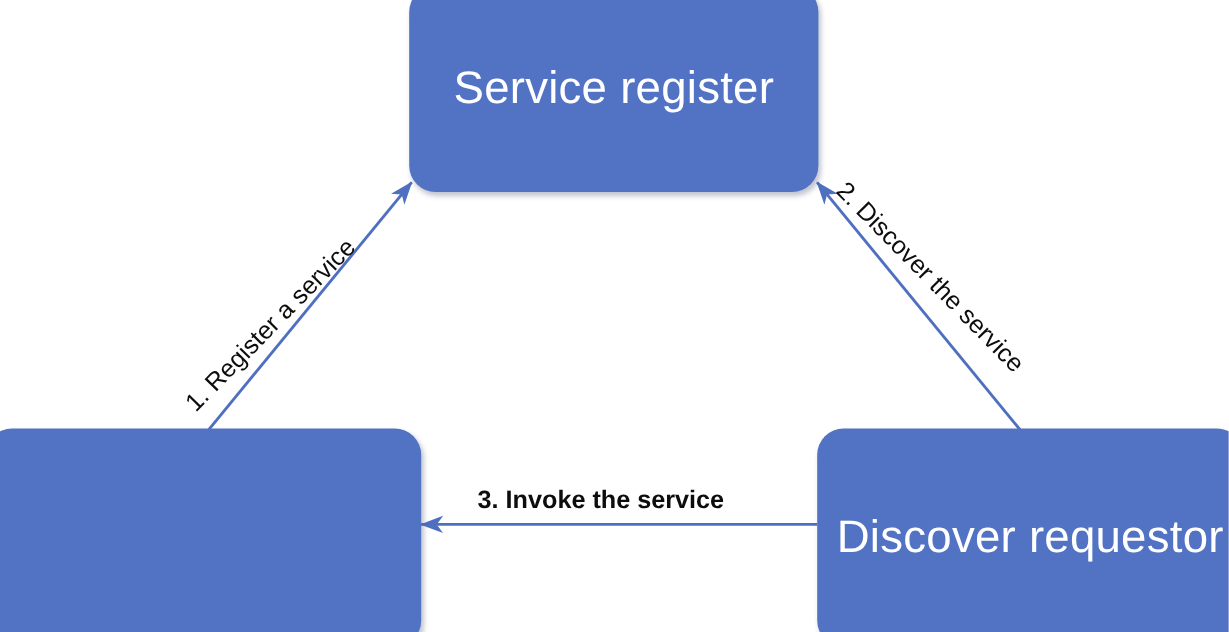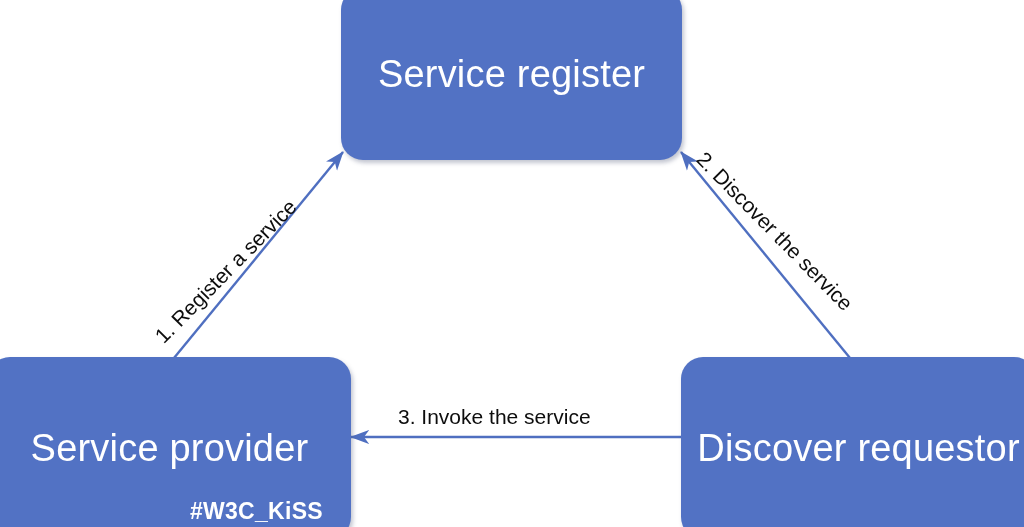--- a/index.html
+++ b/index.html
@@ -87,20 +87,21 @@
     transform: rotate(-45.5deg);
   }
   #label-discover-service {
     left: 708px;
     top: 148px;
     transform: rotate(45.5deg);
   }
   #label-invoke-service {
     left: 398px;
     top: 406px;
+    font-weight: bold;
   }
 </style>
 </head>
 <body>
 
 <div id="canvas">
 
   <svg id="arrows" viewBox="0 0 1024 527" width="1024" height="527" xmlns="http://www.w3.org/2000/svg">
     <defs>
       <marker id="arrowhead" markerWidth="9" markerHeight="9" refX="7.6" refY="3.2" orient="auto" markerUnits="strokeWidth">
@@ -113,22 +114,20 @@
     <line x1="850" y1="358" x2="681" y2="152" stroke="#4f6fc0" stroke-width="2.4" marker-end="url(#arrowhead)"></line>
 
     <line x1="681" y1="437" x2="351" y2="437" stroke="#4f6fc0" stroke-width="2.4" marker-end="url(#arrowhead)"></line>
   </svg>
 
   <div class="node" id="node-register">
     <span class="node-label">Service register</span>
   </div>
 
   <div class="node" id="node-provider">
-    <span class="node-label">Service provider</span>
-    <span class="watermark">#W3C_KiSS</span>
   </div>
 
   <div class="node" id="node-requestor">
     <span class="node-label">Discover requestor</span>
   </div>
 
   <div class="edge-label" id="label-register-service">1. Register a service</div>
 
   <div class="edge-label" id="label-discover-service">2. Discover the service</div>
 

